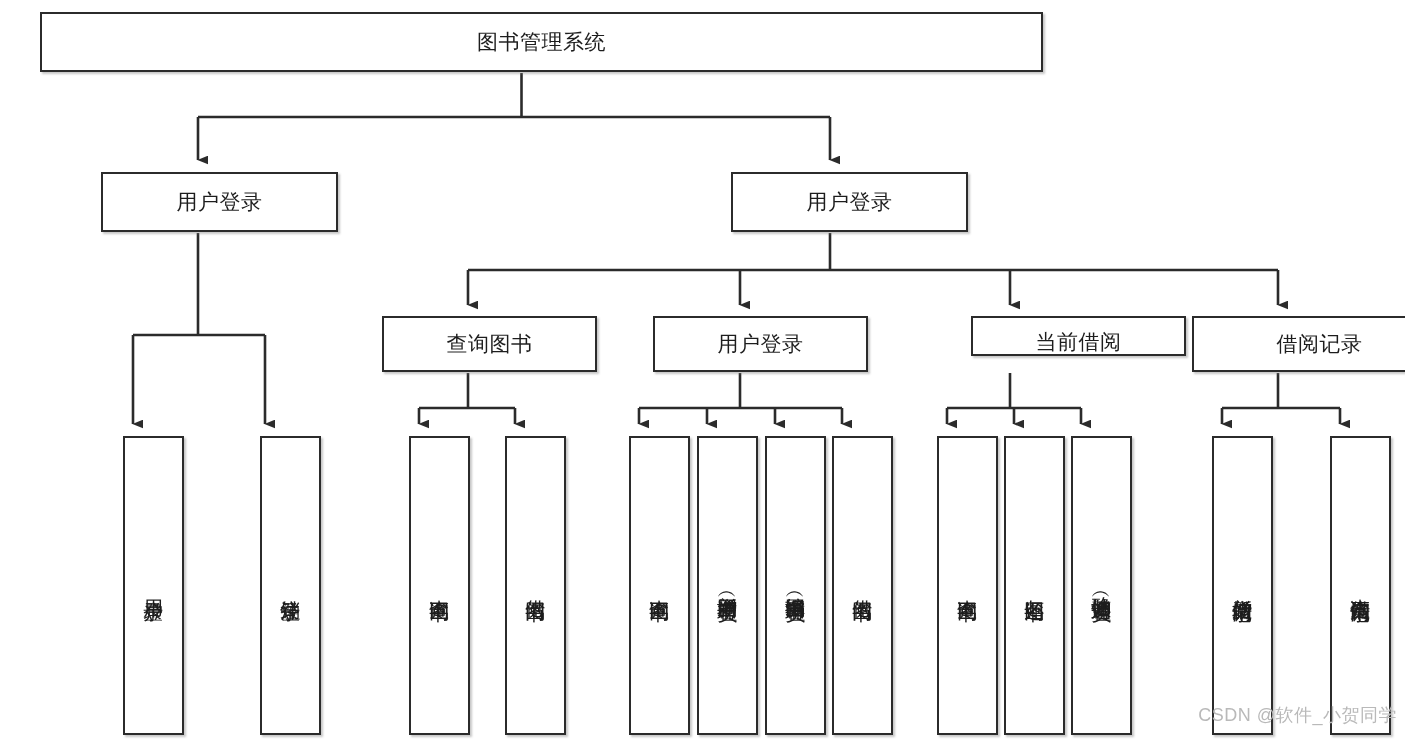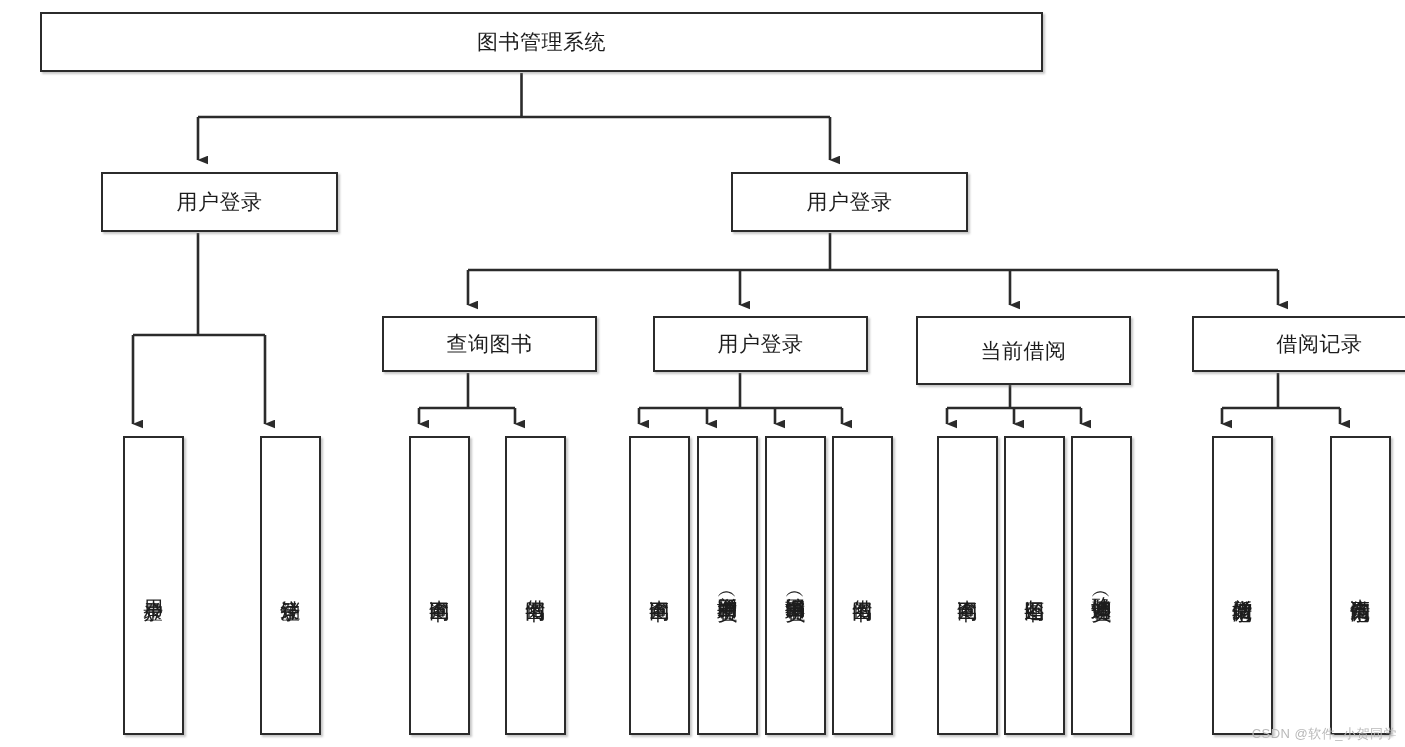--- a/index.html
+++ b/index.html
@@ -52,22 +52,22 @@
     writing-mode: vertical-rl;
     text-orientation: upright;
     line-height: 1.42;
     letter-spacing: 1px;
     white-space: nowrap;
     text-align: center;
   }
   .watermark {
     position: absolute;
     right: 8px;
-    bottom: 4px;
-    font-size: 13px;
+    bottom: 20px;
+    font-size: 18px;
     color: #b9b9b9;
     white-space: nowrap;
     letter-spacing: 0.5px;
     pointer-events: none;
   }
 </style>
 </head>
 <body>
 
 <div id="diagram-root">
@@ -135,21 +135,21 @@
   <div class="node-box" style="left:711px; top:172px; width:237px; height:60px;">
     <span class="node-label-h">用户登录</span>
   </div>
 
   <div class="node-box" style="left:362px; top:316px; width:215px; height:56px;">
     <span class="node-label-h">查询图书</span>
   </div>
   <div class="node-box" style="left:633px; top:316px; width:215px; height:56px;">
     <span class="node-label-h">用户登录</span>
   </div>
-  <div class="node-box" style="left:896px; top:316px; width:215px; height:69px;">
+  <div class="node-box" style="left:951px; top:316px; width:215px; height:40px;align-items:flex-end;">
     <span class="node-label-h">当前借阅</span>
   </div>
   <div class="node-box" style="left:1172px; top:316px; width:215px; height:56px;padding-left:40px;">
     <span class="node-label-h">借阅记录</span>
   </div>
 
   <div class="node-box" style="left:103px; top:436px; width:61px; height:299px;">
     <span class="node-label-v">用户登录</span>
   </div>
   <div class="node-box" style="left:240px; top:436px; width:61px; height:299px;">

